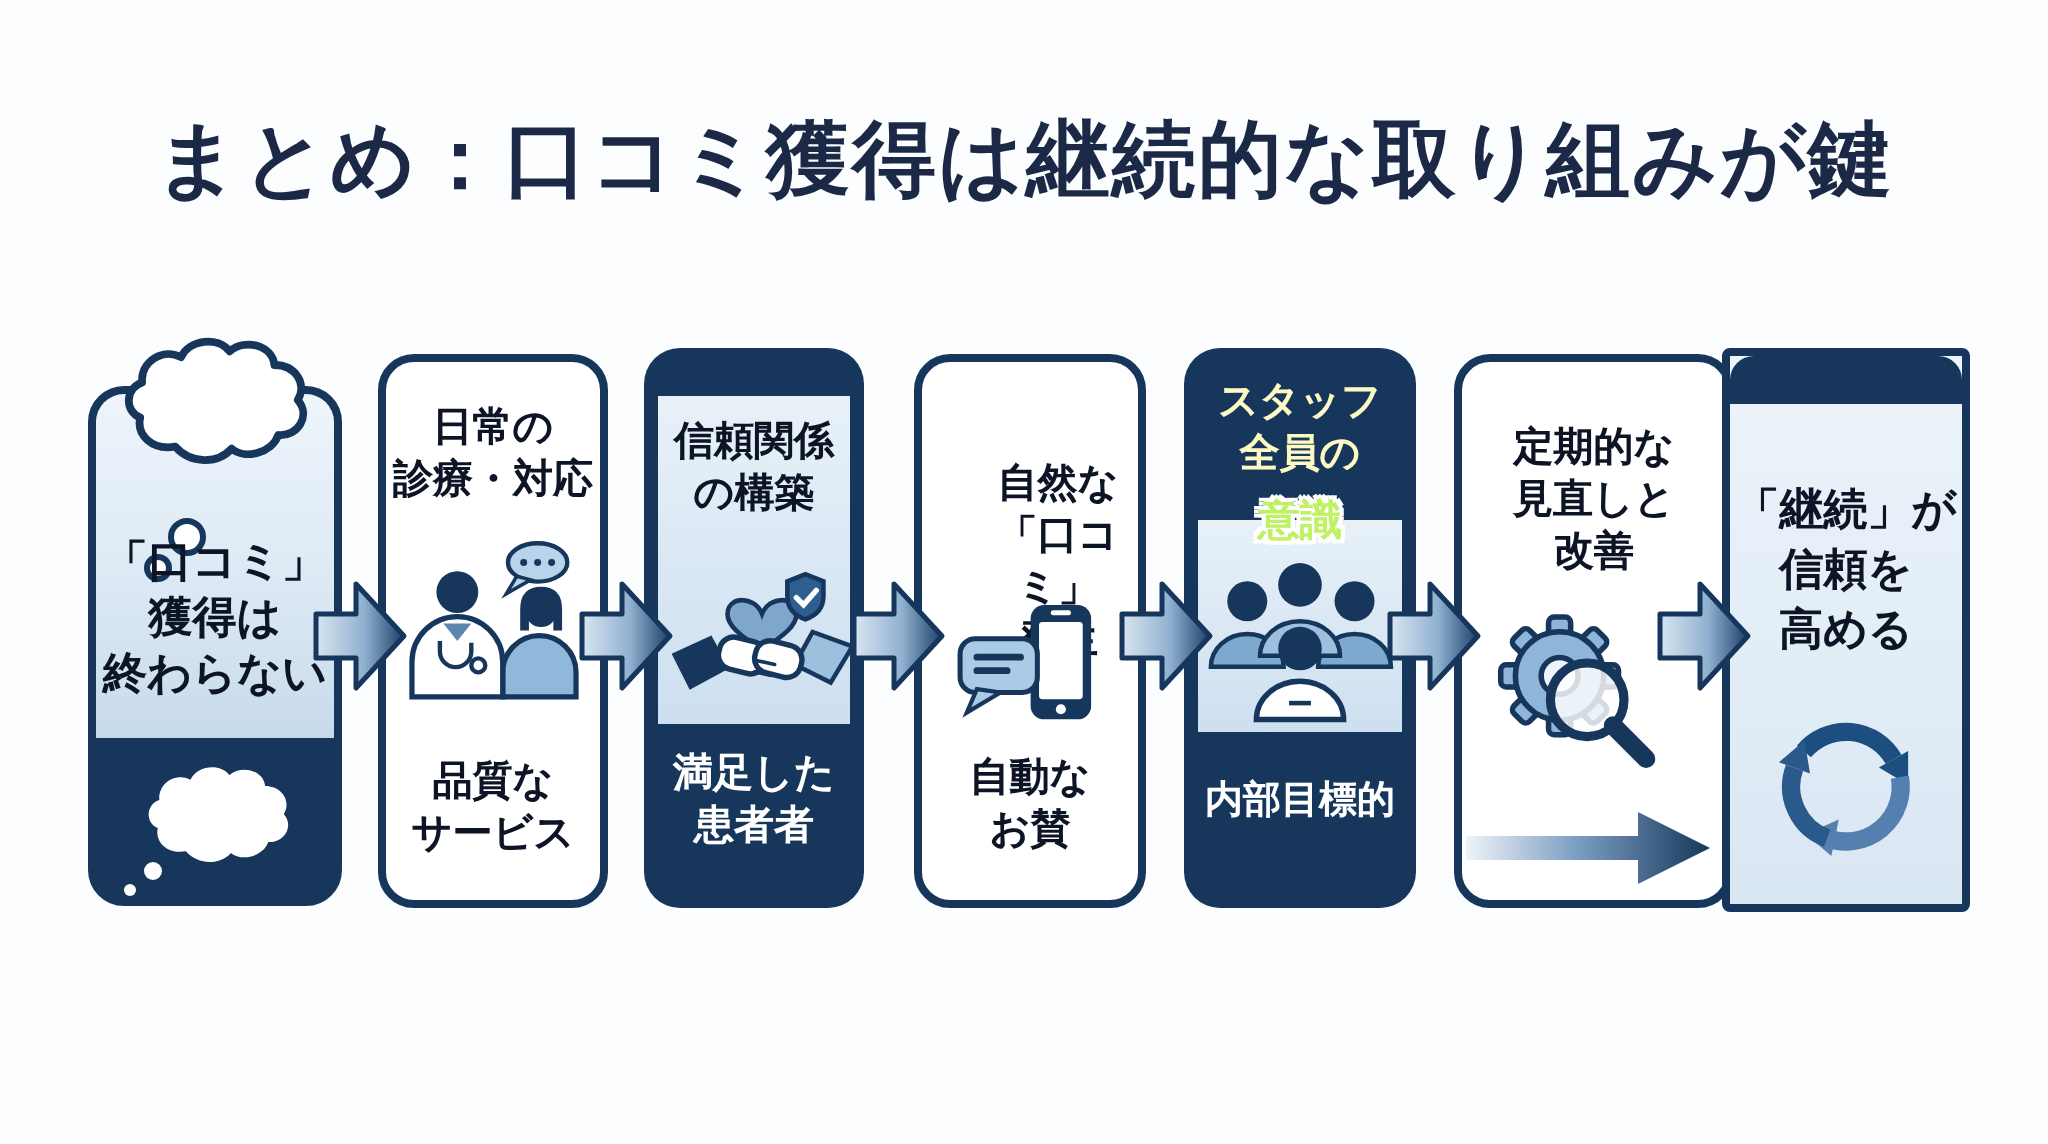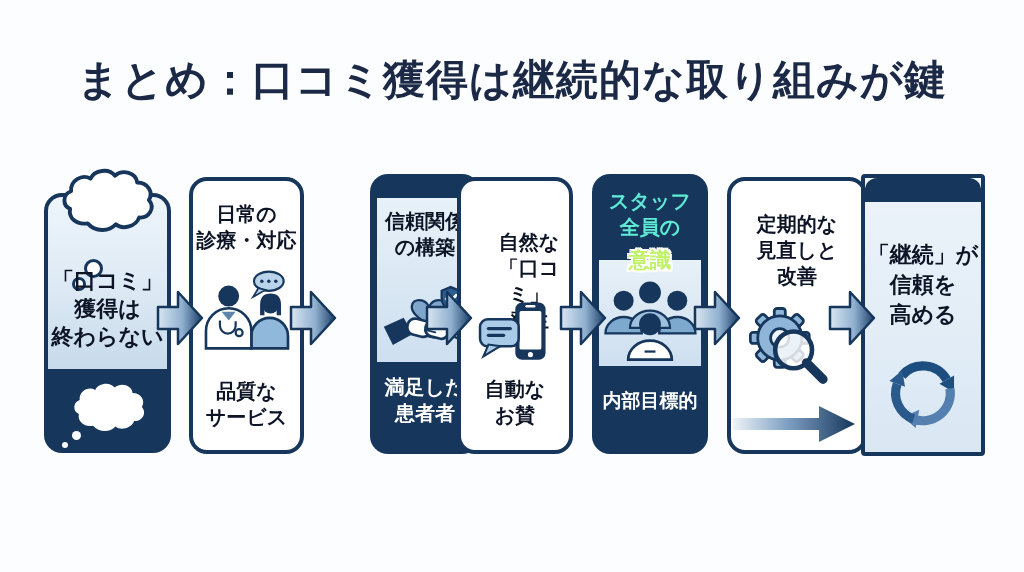--- a/index.html
+++ b/index.html
@@ -12,21 +12,21 @@
     position:absolute;top:52px;left:0;width:1024px;
     text-align:center;font-size:42px;font-weight:bold;
     color:#1b2947;letter-spacing:1px;
   }
   .panel{position:absolute;box-sizing:border-box;z-index:1;}
   .panel.white{background:#ffffff;border:4px solid #16365c;border-radius:18px;}
   .panel.navy{background:#16365c;border-radius:18px;}
   .panel.litebord{background:linear-gradient(180deg,#edf4fa,#d9e7f3);border:4px solid #16365c;border-radius:4px;}
   .p-line{display:block;text-align:center;}
   .p-title{position:absolute;left:0;right:0;text-align:center;font-weight:bold;color:#0c1425;font-size:20px;line-height:26px;}
-  .p-title.on-navy{color:#5eead4;}
+  .p-title.on-navy{color:#fef9c3;}
   .p-caption{position:absolute;left:0;right:0;text-align:center;font-weight:bold;color:#0c1425;font-size:20px;line-height:26px;}
   .p-caption.on-navy{color:#ffffff;}
   .p-icon{position:absolute;display:block;}
   
   .p1{left:44px;top:193px;width:127px;height:260px;background:#16365c;border:4px solid #16365c;border-radius:18px;}
   .p1-light{position:absolute;top:0;left:0;right:0;height:172px;border-radius:14px 14px 0 0;
     background:linear-gradient(180deg,#eef5fb 0%,#dce9f4 55%,#c7daeb 100%);}
   .p1-text{position:absolute;top:70px;left:0;right:0;text-align:center;font-weight:bold;color:#0c1425;font-size:22px;line-height:28px;}
   .dot{position:absolute;border-radius:50%;}
   .dot.outlined{background:#fff;border:3px solid #16365c;}
@@ -108,21 +108,21 @@
           <circle cx="80" cy="13" r="2" fill="#16365c"></circle>
           <circle cx="88" cy="13" r="2" fill="#16365c"></circle>
       </svg>
     </span>
     <div class="p-caption" style="bottom:20px;">
       <span class="p-line">品質な</span>
       <span class="p-line">サービス</span>
     </div>
   </div>
 
-  <div class="panel navy" style="left:322px;top:174px;width:110px;height:280px;margin-left:48px;">
+  <div class="panel navy" style="left:322px;top:174px;width:110px;height:280px;">
     <div class="inner-light" style="top:24px;height:164px;"></div>
     <div class="p-title" style="top:34px;z-index:2;">
       <span class="p-line">信頼関係</span>
       <span class="p-line">の構築</span>
     </div>
     <span class="p-icon" style="left:12px;top:100px;width:94px;height:84px;z-index:2;">
       <svg viewBox="0 0 104 92" width="94" height="84">
         <path d="M52 36 C48 26 34 26 33 35 C32 42 40 48 52 56 C64 48 72 42 71 35 C70 26 56 26 52 36 Z" fill="#7fa6cb" stroke="#16365c" stroke-width="2.5"></path>
         <path d="M66 18 l10 -4 10 4 v8 c0 7 -4 11 -10 13 c-6 -2 -10 -6 -10 -13 Z" fill="#2d5e8f" stroke="#16365c" stroke-width="2.5"></path>
         <path d="M71 27 l4 4 7 -8" stroke="#ffffff" stroke-width="3" fill="none" stroke-linecap="round"></path>

